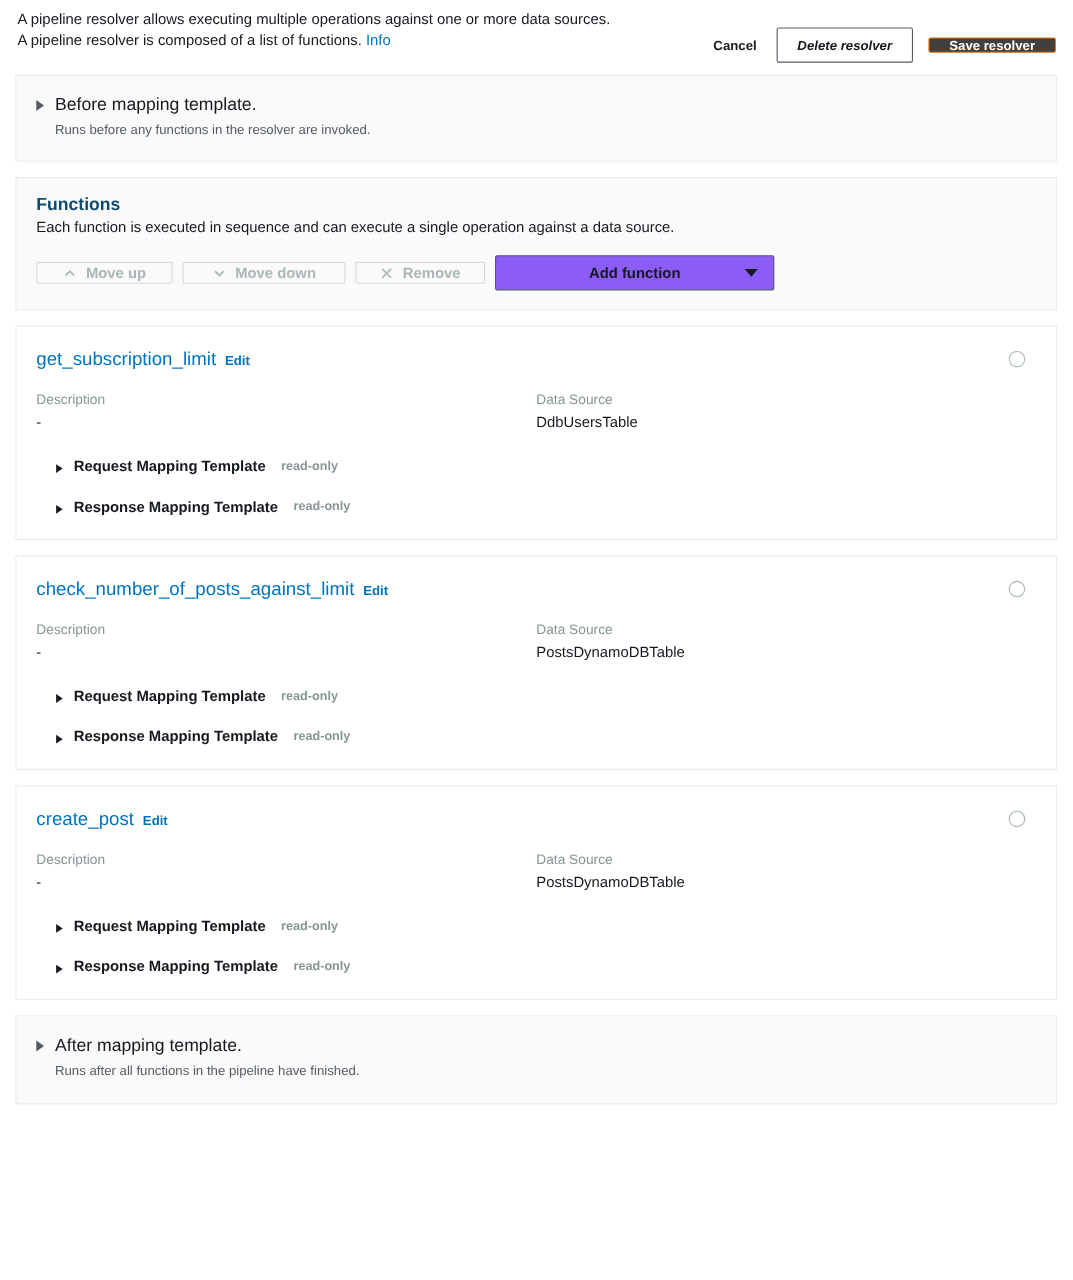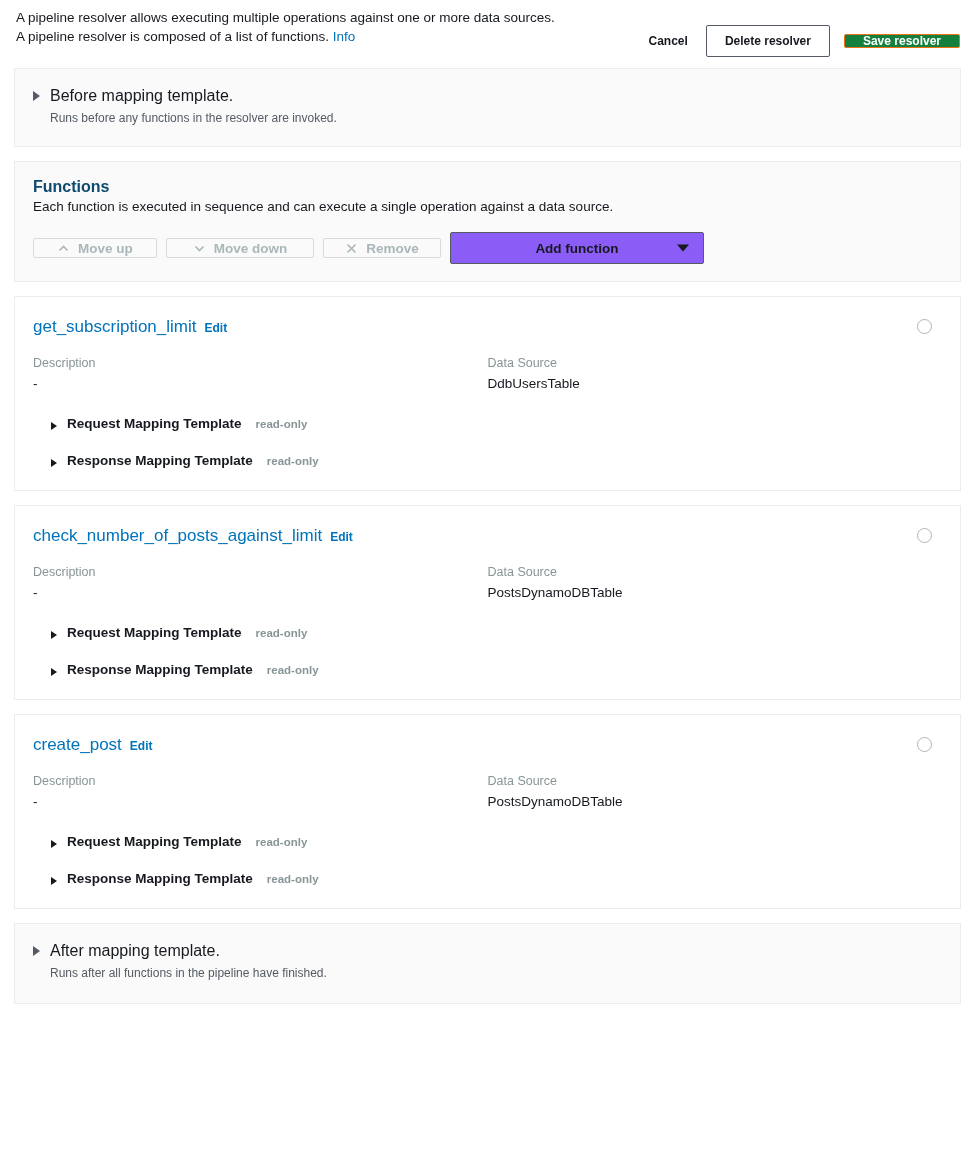--- a/index.html
+++ b/index.html
@@ -64,23 +64,24 @@
     background: transparent;
     border: none;
     color: #16191f;
     padding: 8px 4px;
   }
   .btn-normal {
     background: #ffffff;
     border: 1px solid #545b64;
     color: #16191f;
     padding: 9px 18px;
+    font-style: italic;
   }
   .btn-primary {
-    background: #15803d;
+    background: #404040;
     border: 1px solid #ec7211;
     color: #ffffff;
     padding: 0 18px;
   }
 
   
   .panel {
     background: #fafafa;
     border: 1px solid #eaeded;
     margin: 0 14px 14px 14px;

